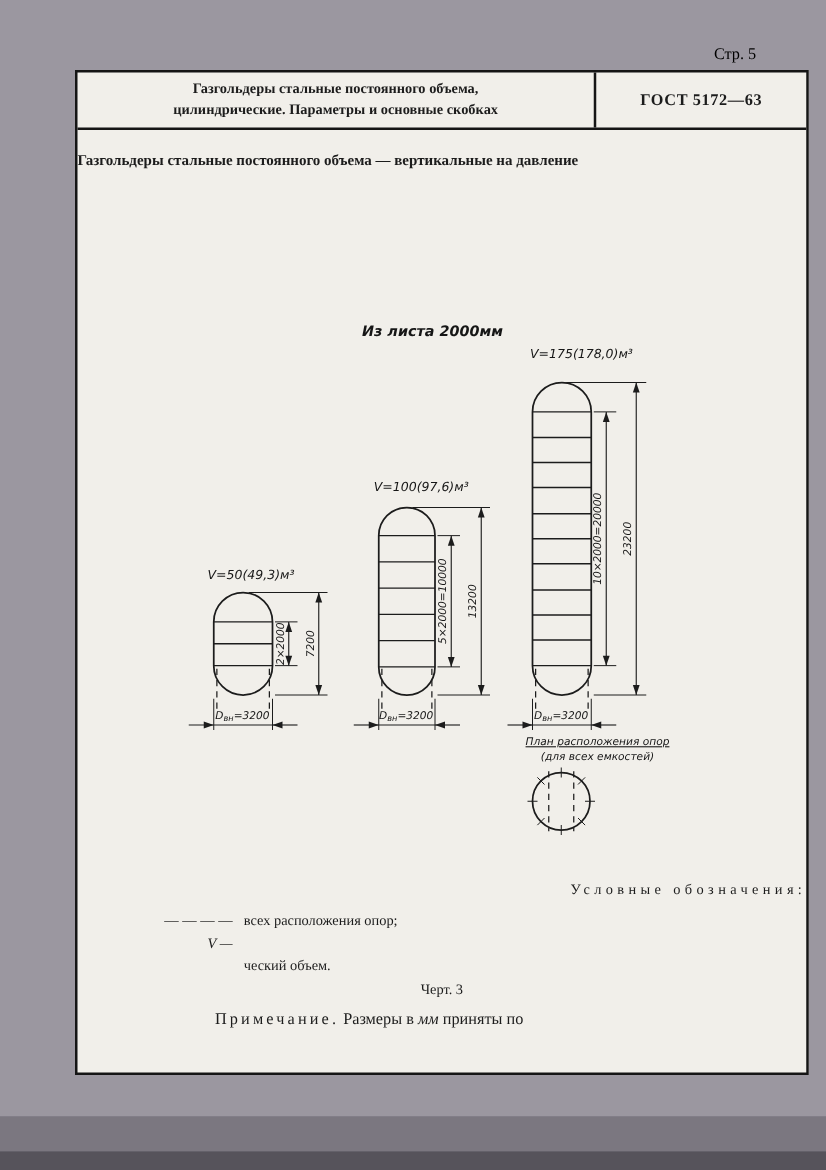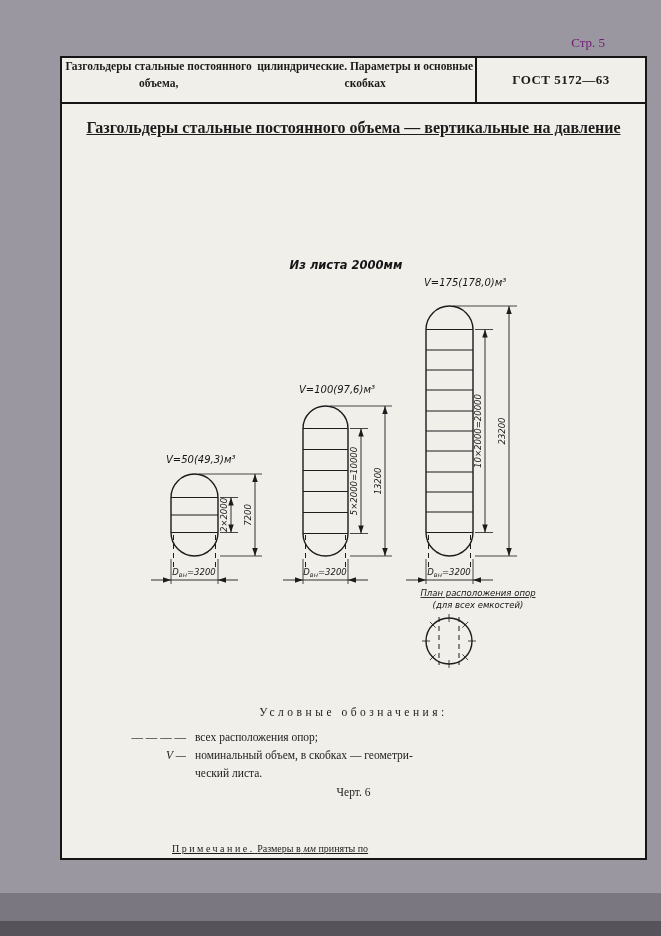--- a/index.html
+++ b/index.html
@@ -4,41 +4,41 @@
 <style>
   * { margin:0; padding:0; box-sizing:border-box; }
   body { width:661px; height:936px; }
   .screen {
     position:relative; width:661px; height:936px;
     background:#9b97a0; overflow:hidden;
     font-family:"Liberation Serif", serif; color:#1c1c1c;
   }
   .strip-mid { position:absolute; left:0; top:893px; width:661px; height:28px; background:#7b7780; }
   .strip-bot { position:absolute; left:0; top:921px; width:661px; height:15px; background:#56535b; }
-  .page-num { position:absolute; top:35px; right:56px; font-size:13px; color:#701a75; }
+  .page-num { position:absolute; top:35px; right:56px; font-size:13px; color:#000000; }
   .doc {
     position:absolute; left:60px; top:56px; width:587px; height:804px;
     background:#f1efea; border:2px solid #151515;
   }
   .doc-header { display:flex; border-bottom:2px solid #151515; height:46px; }
   .hdr-left {
-    flex:1; border-right:2px solid #151515; display:flex; flex-direction:row;
+    flex:1; border-right:2px solid #151515; display:flex; flex-direction:column;
     justify-content:center; text-align:center; font-weight:bold; font-size:11.5px; line-height:1.45;
   }
   .hdr-right { width:168px; display:flex; align-items:center; justify-content:center; font-weight:bold; font-size:13px; letter-spacing:0.5px; }
-  .intro { position:absolute; top:58px; left:0; width:100%; text-align:center; font-weight:bold; font-size:16px; line-height:24px;text-decoration:underline; }
+  .intro { position:absolute; top:58px; left:0; width:100%; font-weight:bold; font-size:12px; line-height:24px; }
   .intro .units { font-style:italic; font-weight:normal; }
   .drawing-wrap { position:absolute; top:183px; left:16px; }
-  .legend-heading { position:absolute; top:648px; left:0; width:100%; text-align:center; font-size:11.5px; letter-spacing:3.5px; }
+  .legend-heading { position:absolute; top:648px; left:0; width:100%; text-align:right; font-size:11.5px; letter-spacing:3.5px; }
   .legend-items { position:absolute; top:670px; left:66px; width:430px; font-size:11.5px; line-height:18px; }
   .legend-row { display:flex; }
   .legend-sym { display:inline-block; width:58px; text-align:right; margin-right:9px; white-space:nowrap; flex:none; }
   .legend-sym.vsym { font-style:italic; }
   .figure-label { position:absolute; top:728px; left:0; width:100%; text-align:center; font-size:11.5px; }
-  .note { position:absolute; top:782px; left:68px; width:410px; font-size:10px; line-height:17px;text-decoration:underline; }
+  .note { position:absolute; top:748px; left:68px; width:410px; font-size:13px; line-height:17px; }
   .note-l1 { margin-left:42px; }
   .note-label { letter-spacing:2.5px; }
   .note .mm { font-style:italic; }
 
   
   .outline { fill:none; stroke:#1c1c1c; stroke-width:1.4; }
   .cline   { stroke:#1c1c1c; stroke-width:1.05; }
   .ext     { stroke:#1c1c1c; stroke-width:0.8; }
   .dim     { stroke:#1c1c1c; stroke-width:0.9; fill:none; }
   .dash    { stroke:#1c1c1c; stroke-width:1; stroke-dasharray:5 4; fill:none; }
@@ -184,29 +184,28 @@
 
     <div class="legend-heading">Условные обозначения:</div>
 
     <div class="legend-items">
       <div class="legend-row">
         <span class="legend-sym">— — — —</span>
         <span>всех расположения опор;</span>
       </div>
       <div class="legend-row">
         <span class="legend-sym vsym">V —</span>
-        <span>номинальный объем, в скобках — геометри-</span>
       </div>
       <div class="legend-row">
         <span class="legend-sym"></span>
-        <span>ческий листа.</span>
-      </div>
-    </div>
-
-    <div class="figure-label">Черт. 6</div>
+        <span>ческий объем.</span>
+      </div>
+    </div>
+
+    <div class="figure-label">Черт. 3</div>
 
     <div class="note">
       <div class="note-l1">
         <span class="note-label">Примечание.</span>
         <span>Размеры  в</span>
         <span class="mm">мм</span>
         <span>приняты по</span>
       </div>
     </div>
 

